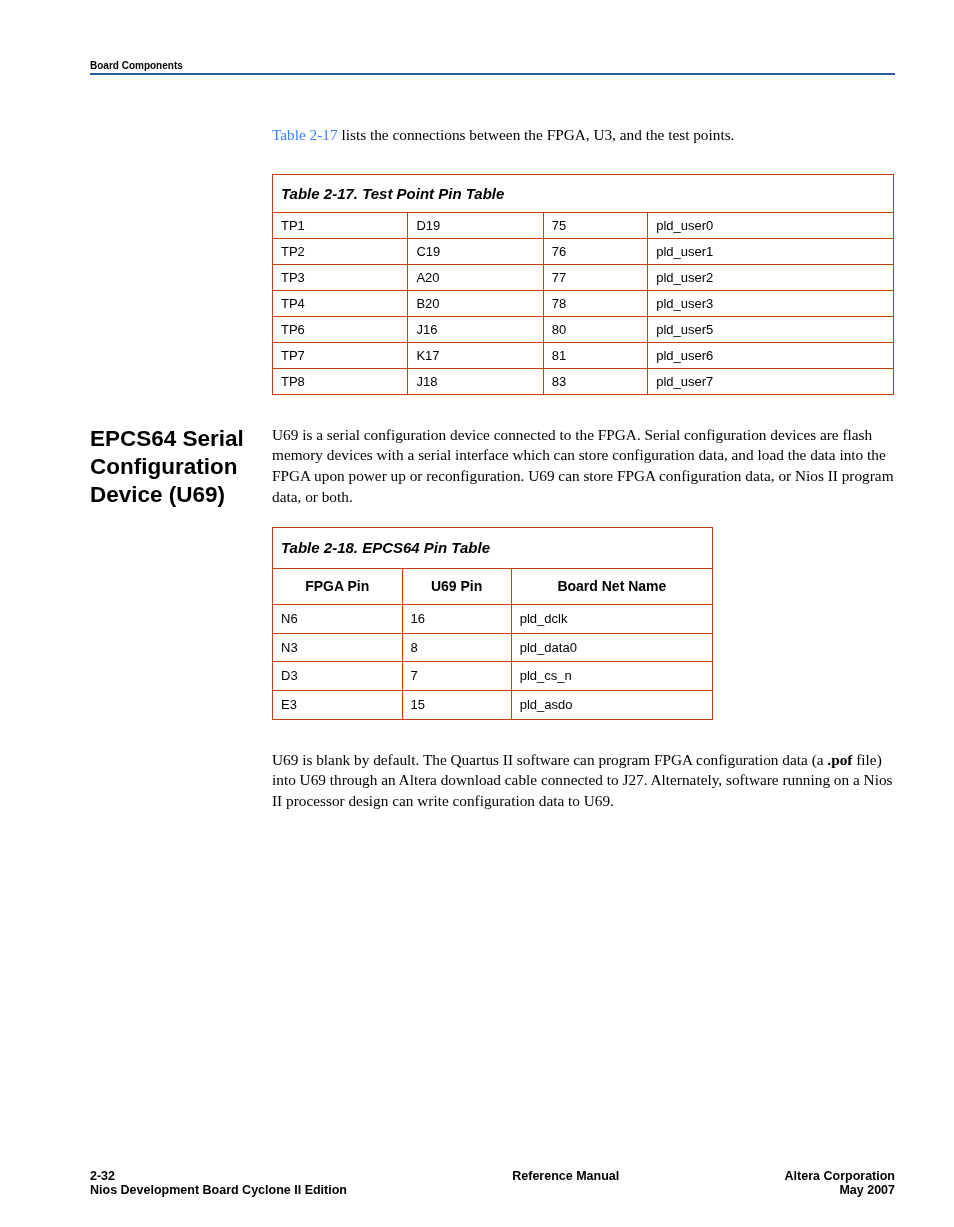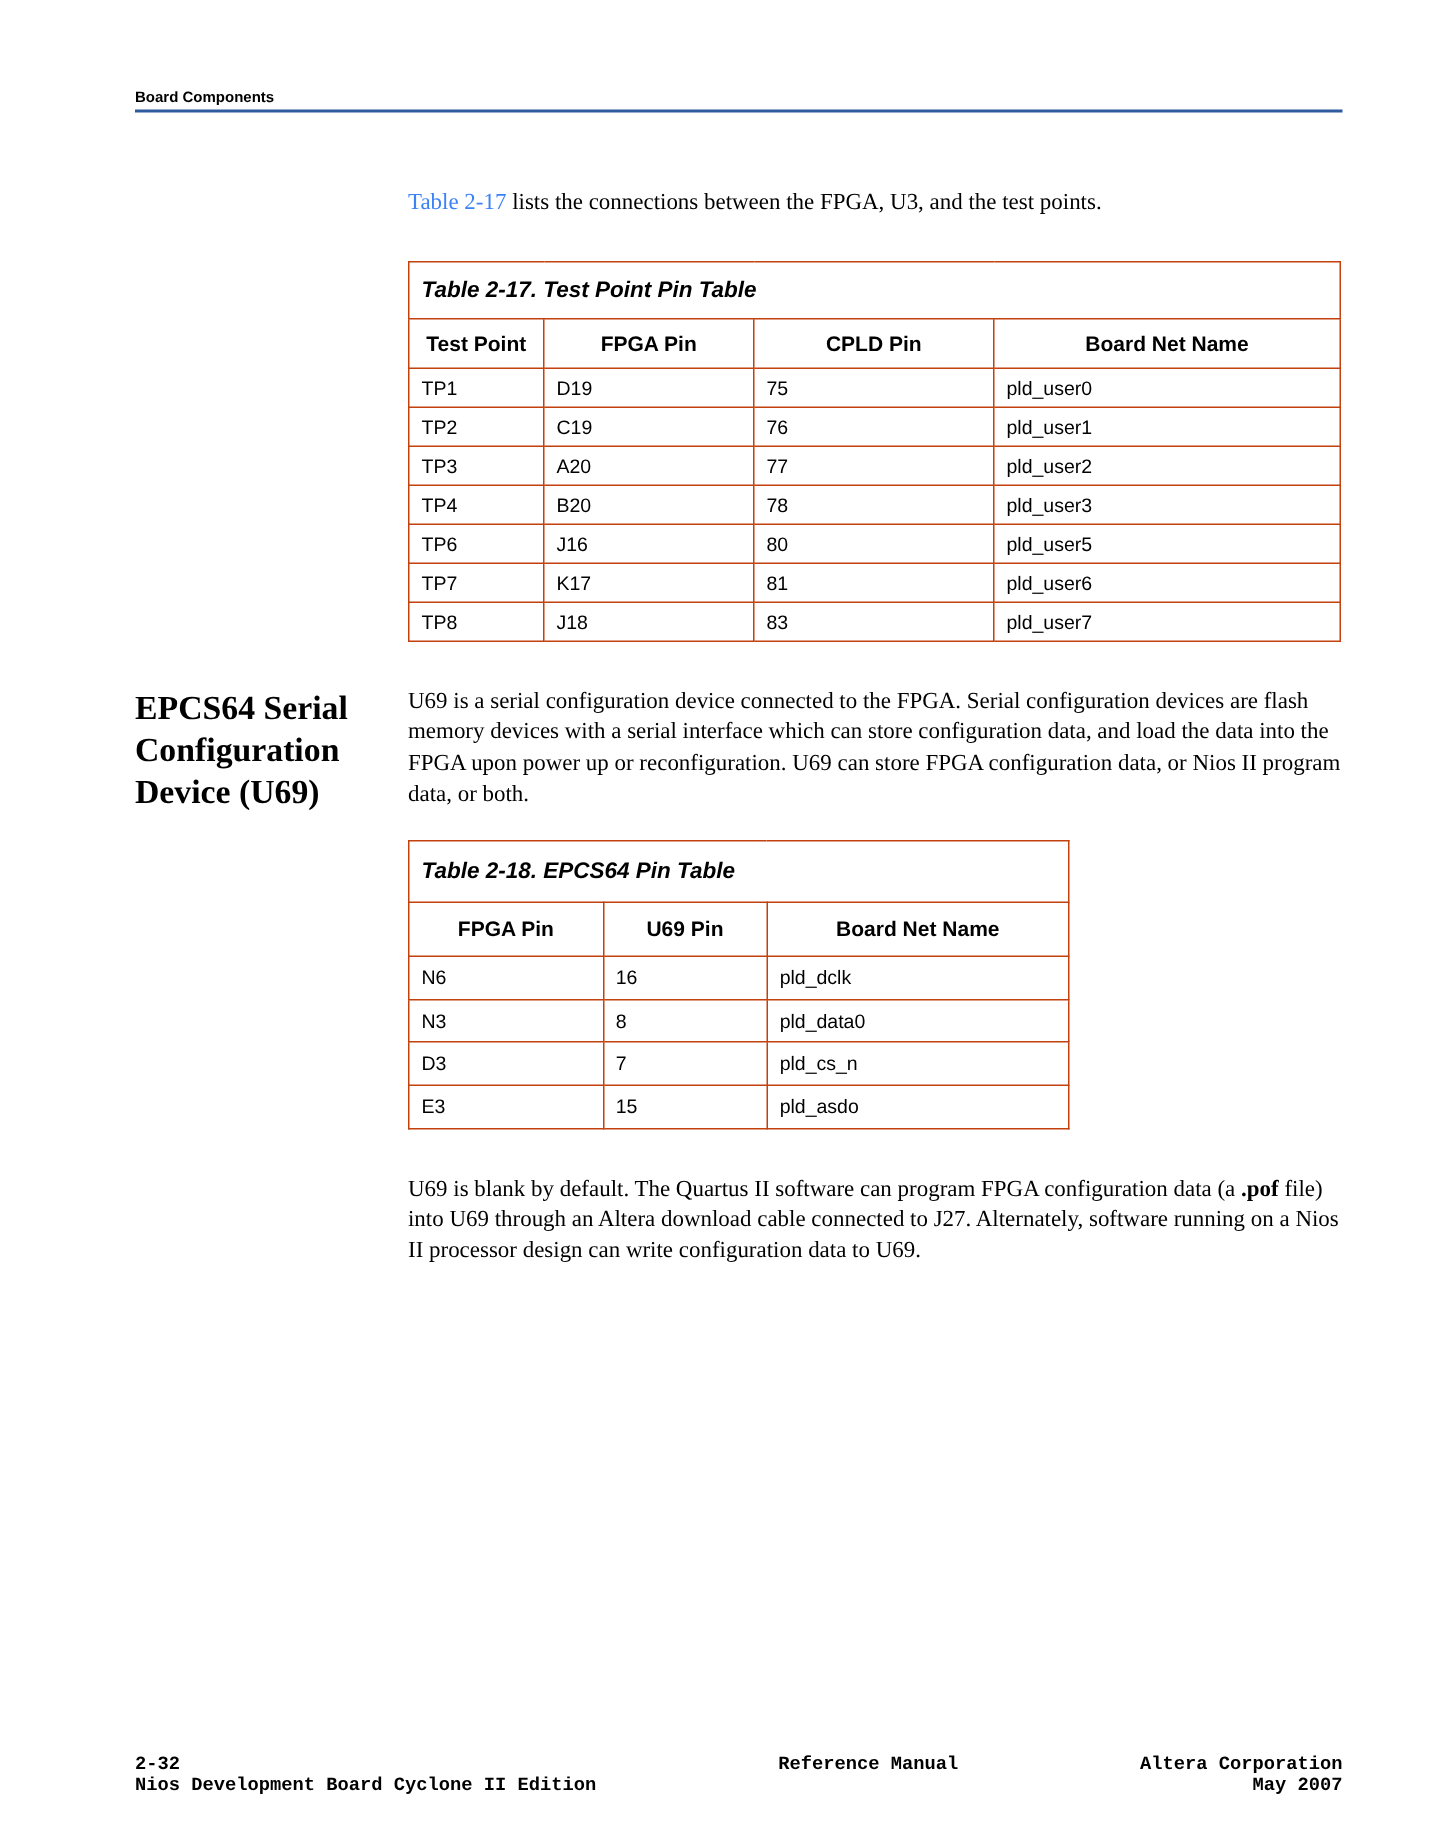--- a/index.html
+++ b/index.html
@@ -63,42 +63,42 @@
     }
     .col-tp { width: 90px; }
     .col-fpga { width: 140px; }
     .col-cpld { width: 160px; }
     .section-row {
       display: flex;
       align-items: flex-start;
       margin-top: 30px;
     }
     .section-heading {
-      font-family: Liberation Serif, serif;
+      font-family: Liberation Sans, sans-serif;
       font-weight: bold;
       font-size: 22.5px;
       line-height: 1.25;
       width: 182px;
       padding-right: 12px;
     }
     .section-body {
       width: 622px;
       font-size: 15.3px;
       line-height: 1.35;
     }
     .section-body p { margin-bottom: 20px; }
     .table218 {
       width: 441px;
     }
     .footer {
       position: absolute;
       bottom: 30px;
       left: 90px;
       width: 805px;
-      font-family: Liberation Mono, monospace;
+      font-family: Liberation Sans, sans-serif;
       font-size: 12.5px;
       display: flex;
       justify-content: space-between;
     }
     .footer .left { text-align: left; }
     .footer .center { text-align: center; flex: 1; }
     .footer .right { text-align: right; }
     .footer .bold { font-weight: bold; }
   </style>
 </head>
@@ -111,26 +111,20 @@
   <p class="intro-text">
     <span class="table-ref">Table 2-17</span><span> lists the connections between the FPGA, U3, and the test points.</span>
   </p>
 
   <table>
     <tbody>
         <tr class="table-title-row">
           <td colspan="4">Table 2-17. Test Point Pin Table</td>
         </tr>
     <tr>
-      <th class="col-tp">Test Point</th>
-      <th class="col-fpga">FPGA Pin</th>
-      <th class="col-cpld">CPLD Pin</th>
-      <th>Board Net Name</th>
-    </tr>
-    <tr>
       <td>TP1</td>
       <td>D19</td>
       <td>75</td>
       <td>pld_user0</td>
     </tr>
     <tr>
       <td>TP2</td>
       <td>C19</td>
       <td>76</td>
       <td>pld_user1</td>

